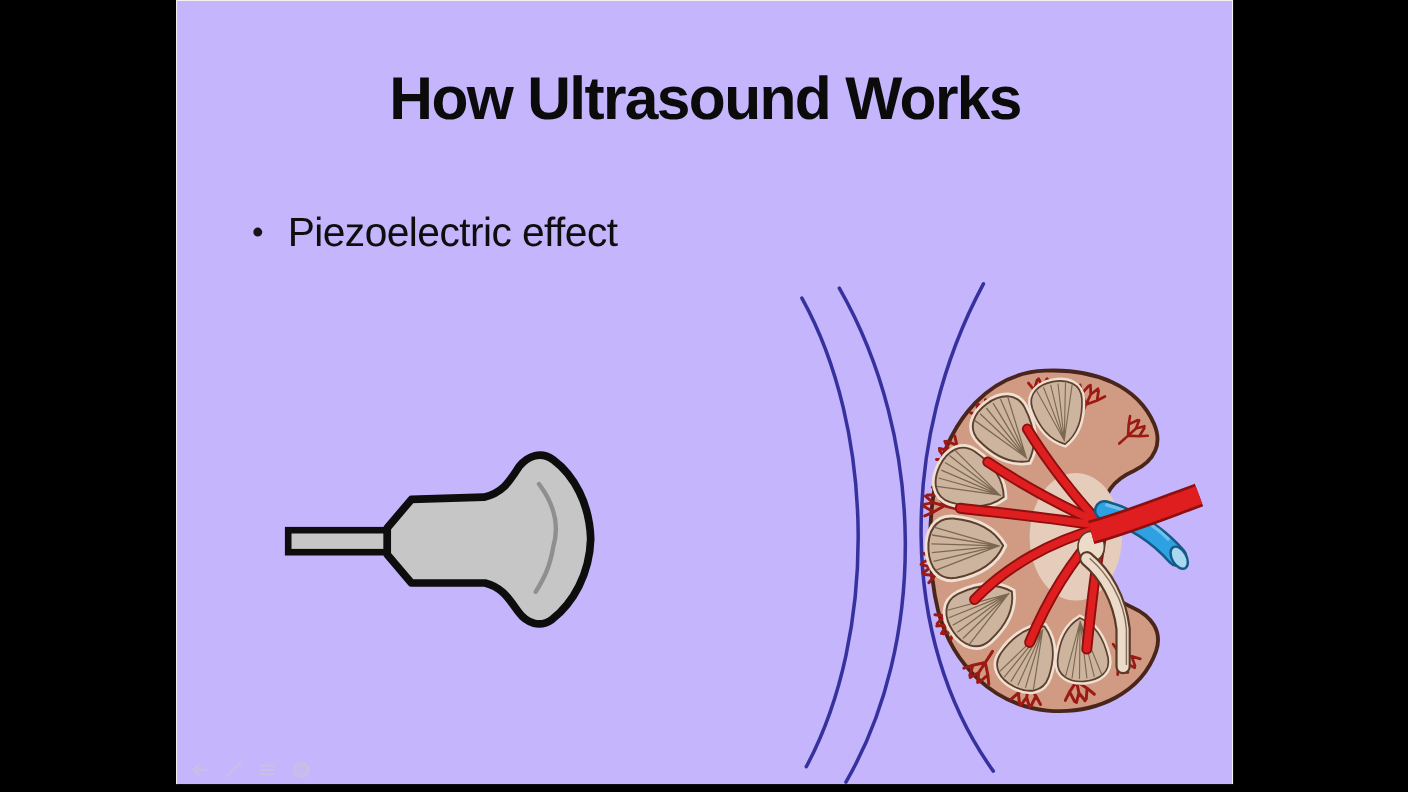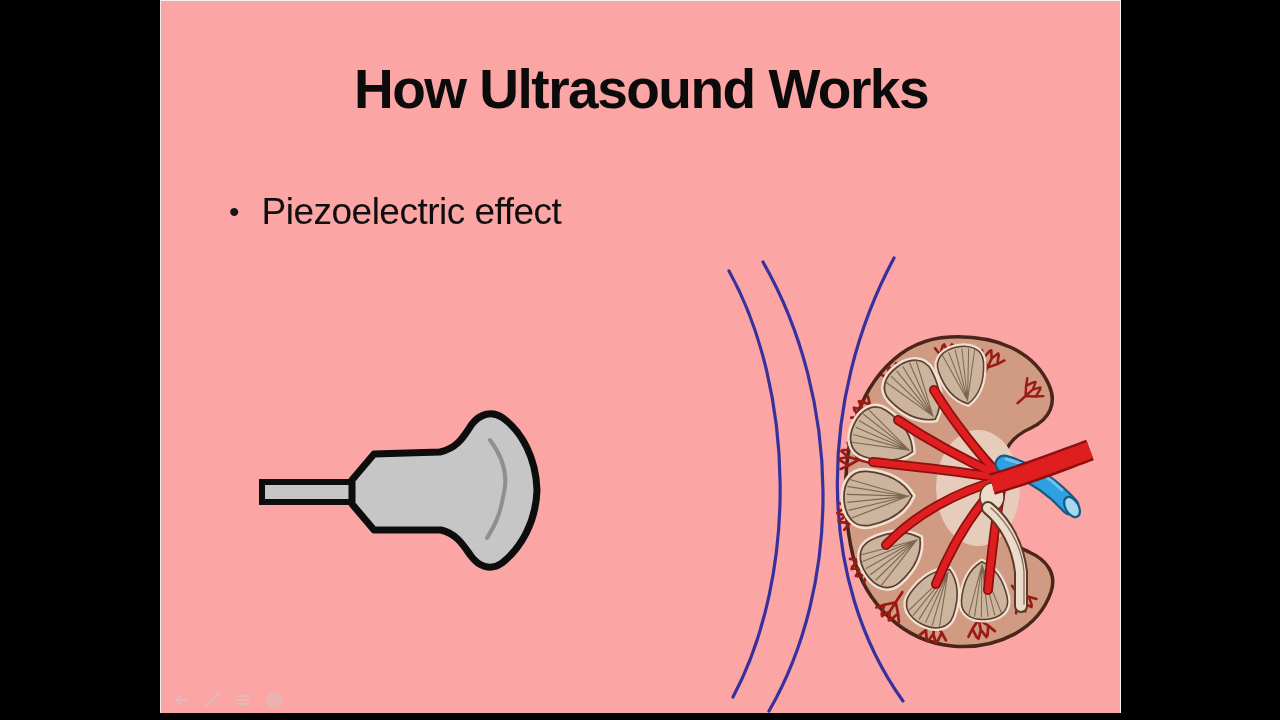--- a/index.html
+++ b/index.html
@@ -1,18 +1,18 @@
 <!DOCTYPE html>
 <html style="--wave-blue: #37319e; --probe-gray: #c6c6c6; --probe-outline: #0d0d0d; --probe-arc: #8f8f8f; --kidney-cortex: #d19a83; --kidney-outline: #4a261a; --kidney-sinus: #e6cdbb; --pyramid-fill: #cdb49e; --pyramid-edge: #5d3f2e; --pyramid-halo: #efe0d2; --pyramid-lines: #7c6852; --vessel-red: #9c1a14; --artery-red: #df1f1f; --artery-dark: #8d0f0f; --vein-blue: #2ea1e2; --vein-dark: #155a85; --vein-cap: #a8d8f2; --vein-highlight: #7cc4ec; --ureter-cream: #ecdbc9; --ureter-dark: #5a3a28; --control-gray: #cccccc;"><head>
 <meta charset="utf-8">
 <style>
   html,body{margin:0;padding:0;background:#000;}
   .stage{position:relative;width:1280px;height:720px;background:#000;overflow:hidden;
          font-family:"Liberation Sans",sans-serif;}
-  .slide{position:absolute;left:160px;top:0;width:960px;height:713px;background:#fca5a5;
+  .slide{position:absolute;left:160px;top:0;width:960px;height:713px;background:#c4b5fd;
          border-left:1px solid #ececec;box-shadow:inset 0 1px 0 #f2f2f2, inset -1px 0 0 #f4f4f4;}
   .title{margin:0;position:absolute;top:57px;left:0;width:100%;text-align:center;
          font-size:55px;font-weight:bold;color:#0b0b0b;letter-spacing:-1.5px;white-space:nowrap;}
   .bullet-row{position:absolute;top:191px;left:68px;display:flex;align-items:center;gap:22px;}
   .bullet-dot{font-size:30px;color:#151515;line-height:1;}
   .bullet-text{font-size:37px;color:#0e0e0e;letter-spacing:-0.5px;white-space:nowrap;}
   .gfx{position:absolute;left:0;top:0;pointer-events:none;}
   .bottom-strip{position:absolute;left:0;top:713px;width:1280px;height:7px;background:#000;}
   .controls{position:absolute;left:11px;bottom:4px;display:flex;gap:13px;opacity:.5;}
   .controls .ctl{width:18px;height:18px;display:block;color:#cccccc;cursor:pointer;}

